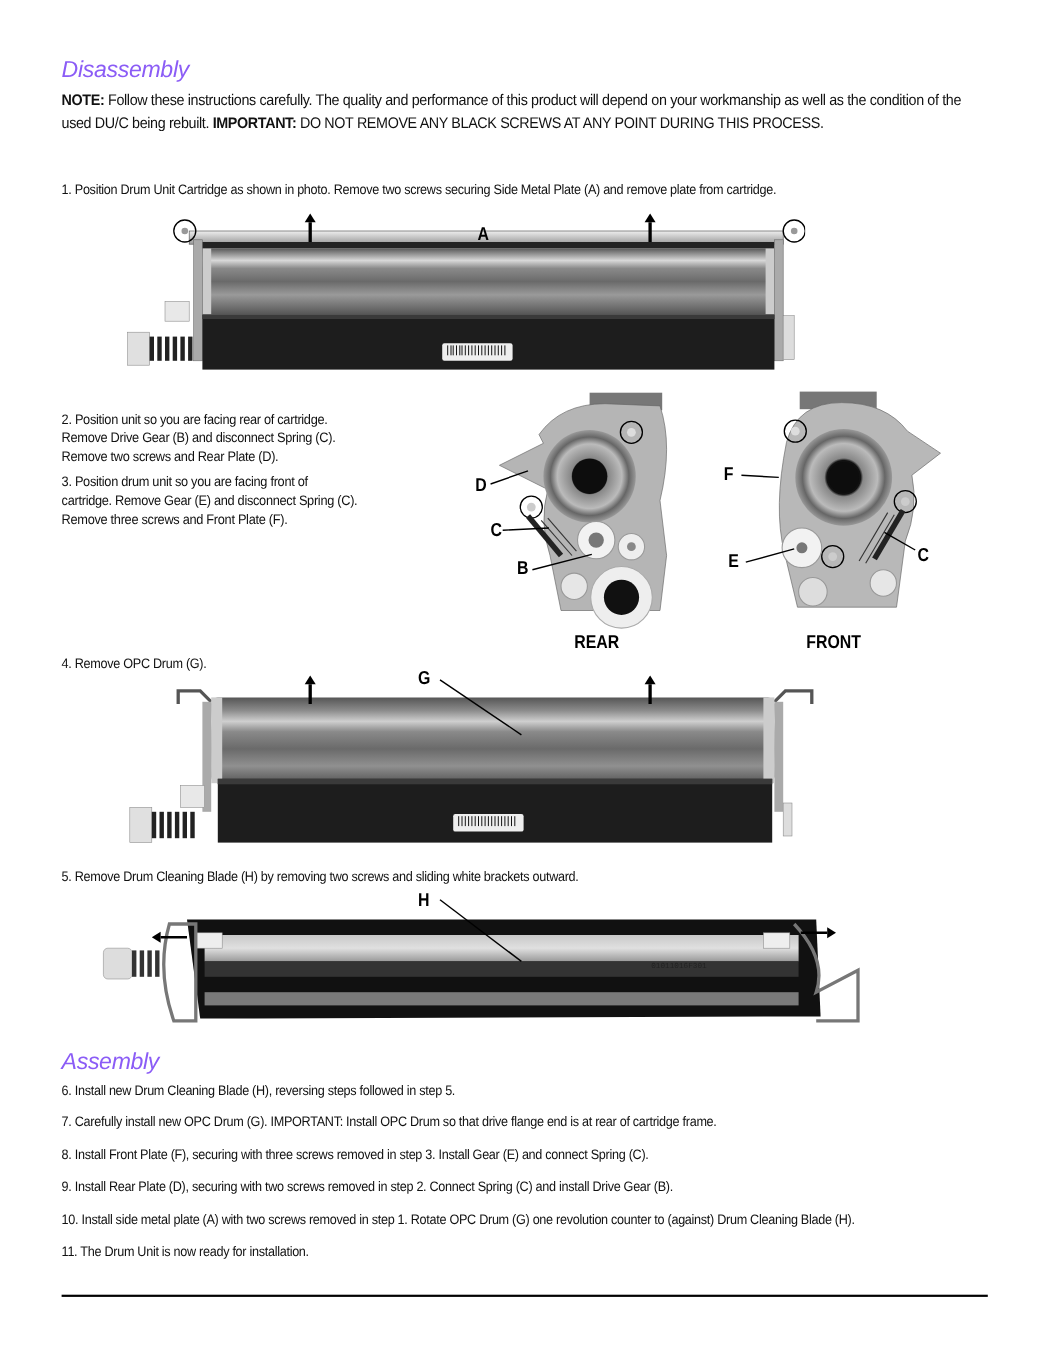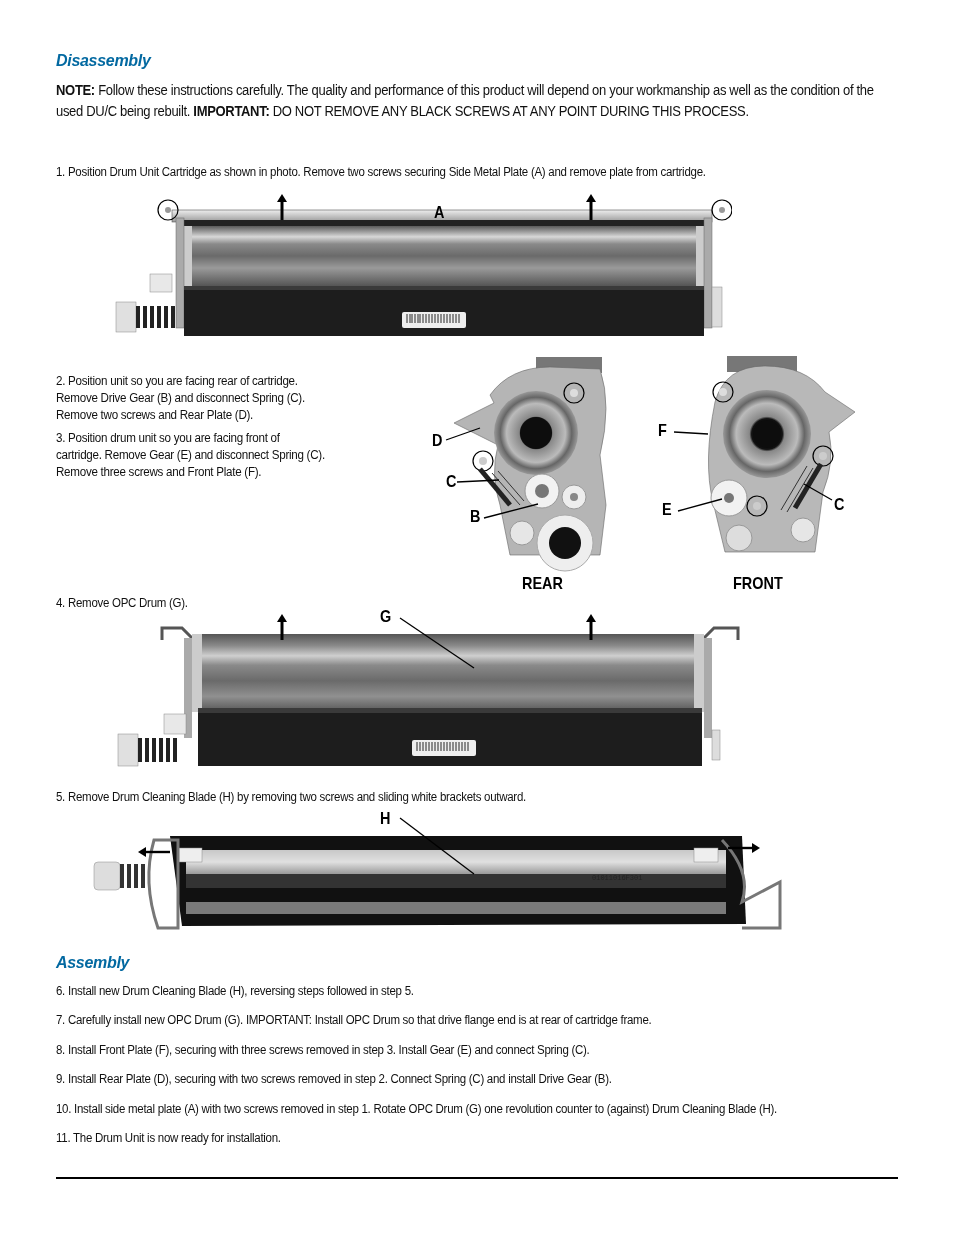--- a/index.html
+++ b/index.html
@@ -1,18 +1,18 @@
 <!DOCTYPE html>
 <html><head>
 <meta charset="utf-8">
 <style>
   html,body{margin:0;padding:0;background:#fff;}
   body{width:954px;height:1235px;position:relative;overflow:hidden;font-family:"Liberation Sans",sans-serif;color:#111;}
   .abs{position:absolute;}
-  .h1{font-family:"Liberation Sans",sans-serif;font-weight:bold;font-style:italic;font-size:16px;letter-spacing:-0.3px;color:#0369a1;}
+  .h1{font-family:"Liberation Sans",sans-serif;font-weight:normal;font-style:italic;font-size:21px;letter-spacing:-0.3px;color:#8b5cf6;}
   .note{font-size:14px;line-height:21px;letter-spacing:-0.35px;transform:scaleX(0.93);transform-origin:left top;width:895px;}
   .note b{font-weight:bold;}
   .step{font-size:12.5px;letter-spacing:-0.3px;transform:scaleX(0.92);transform-origin:left top;white-space:nowrap;}
   .step-block{font-size:12.5px;line-height:17px;letter-spacing:-0.3px;transform:scaleX(0.93);transform-origin:left top;white-space:nowrap;}
   .lbl{font-weight:bold;font-size:17px;transform:scaleX(0.85);transform-origin:left top;color:#000;}
   .cap{font-weight:bold;font-size:17px;transform:scaleX(0.85);transform-origin:left top;color:#000;}
   .rule{left:56px;top:1177px;width:842px;height:2px;background:#000;}
   svg{display:block;}
 </style>
 </head>

